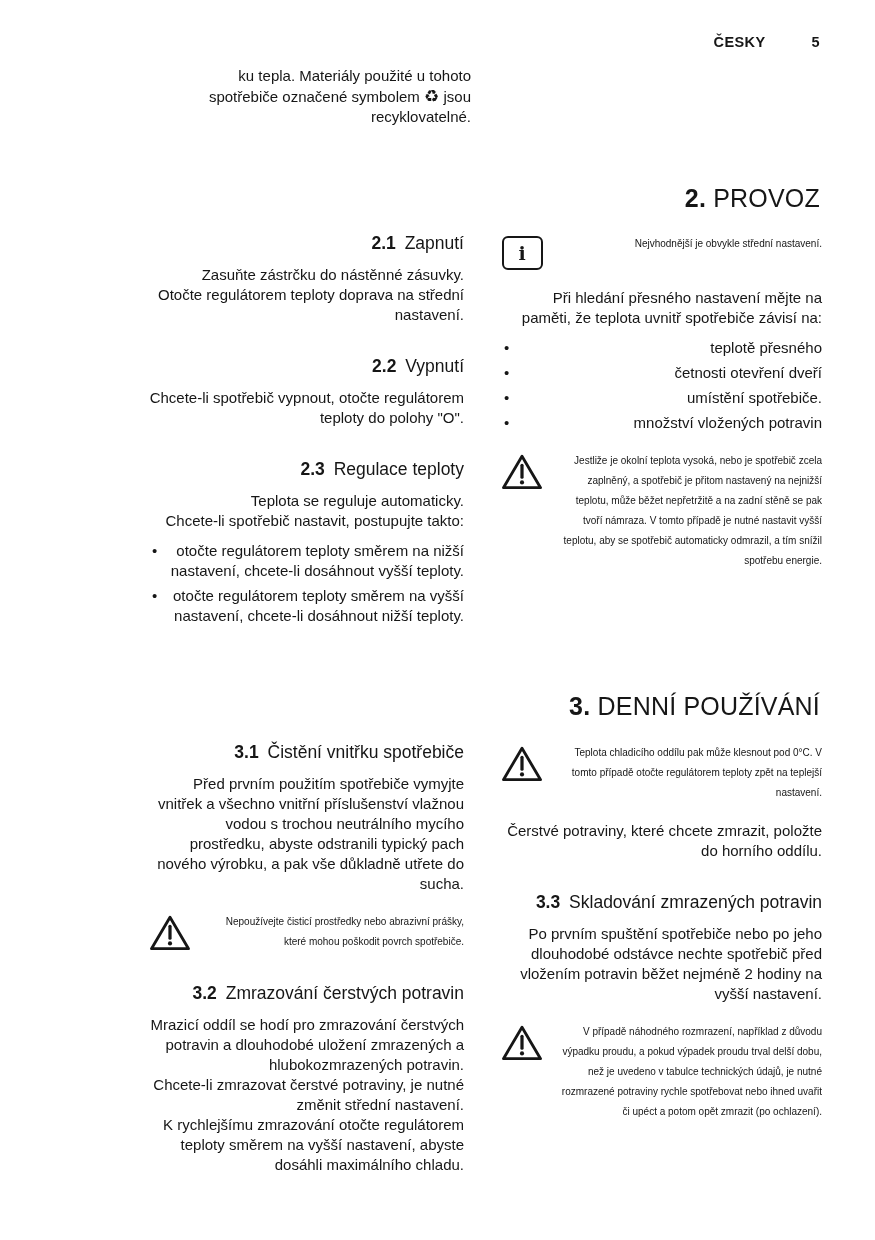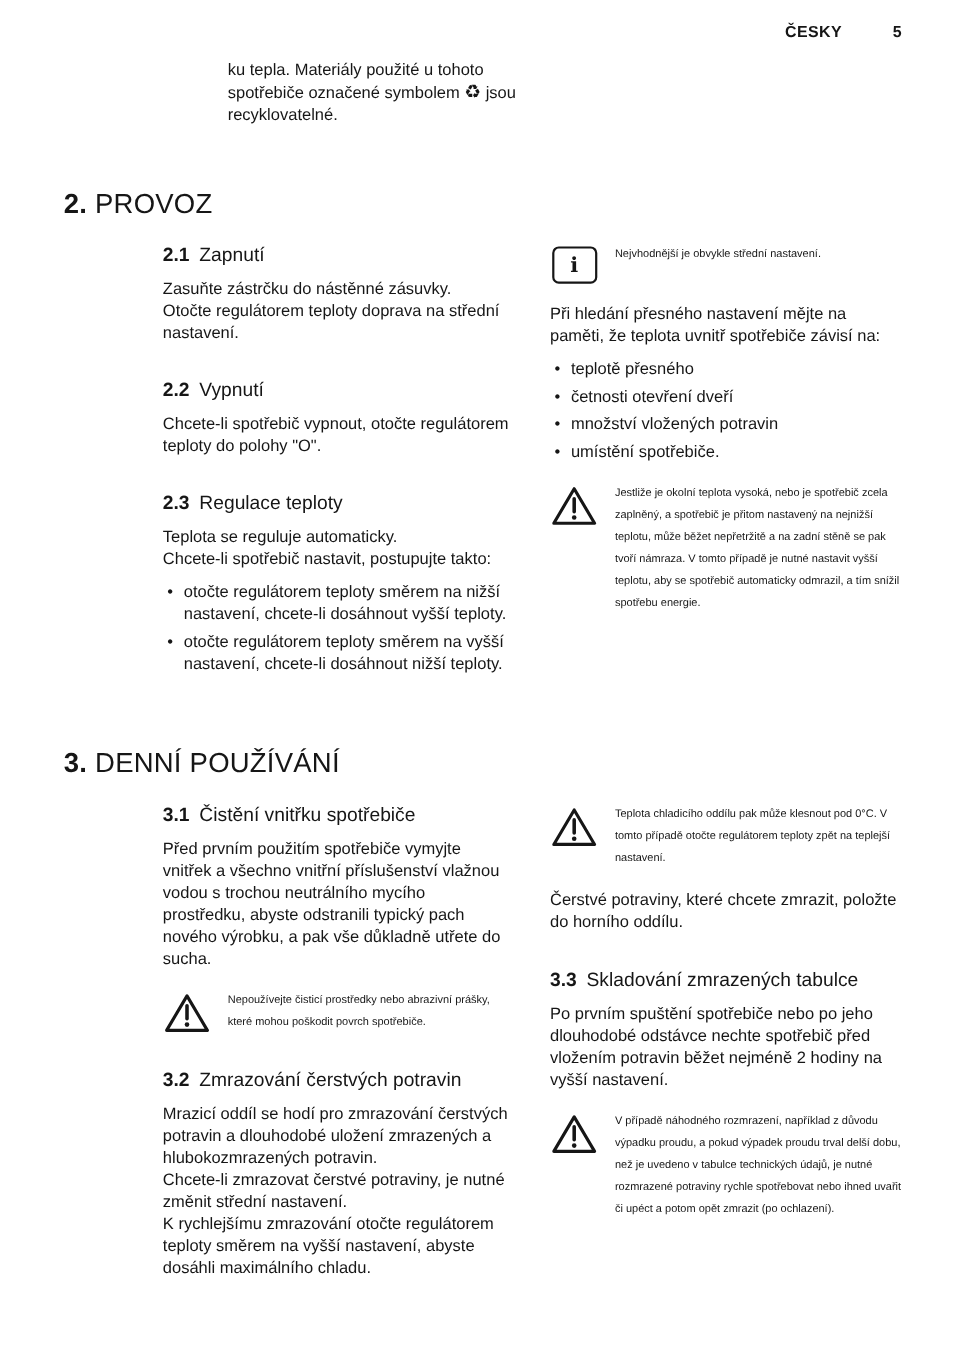--- a/index.html
+++ b/index.html
@@ -3,23 +3,24 @@
 <meta charset="utf-8">
 <style>
   html, body { margin: 0; padding: 0; background: #ffffff; }
   .page {
     width: 875px;
     height: 1240px;
     box-sizing: border-box;
     background: #ffffff;
     color: #161616;
     font-family: "Liberation Sans", sans-serif;
-    padding: 22px 55px 0 58px;
+    padding: 34px 55px 0 58px;
     overflow: hidden;
     position: relative;
+    text-align: right;
   }
   
   .page-header {
     display: flex;
     justify-content: flex-end;
     align-items: baseline;
     gap: 46px;
     font-size: 14.5px;
     font-weight: bold;
     letter-spacing: 0.4px;
@@ -153,22 +154,22 @@
             <span>i</span>
           </div>
         </div>
         <div class="text">Nejvhodnější je obvykle střední nastavení.</div>
       </div>
 
       <p class="body">Při hledání přesného nastavení mějte na paměti, že teplota uvnitř spotřebiče závisí na:</p>
       <ul class="bullets">
         <li>teplotě přesného</li>
         <li>četnosti otevření dveří</li>
+        <li>umístění spotřebiče.</li>
         <li>množství vložených potravin</li>
-        <li>umístění spotřebiče.</li>
       </ul>
 
       <div class="callout">
         <div class="icon-slot">
           <svg class="warn-svg" width="42" height="38" viewBox="0 0 44 40">
             <path d="M22 3.5 L41.5 36.5 H2.5 Z" fill="none" stroke="#161616" stroke-width="3" stroke-linejoin="round"></path>
             <line x1="22" y1="13" x2="22" y2="25.5" stroke="#161616" stroke-width="3.4" stroke-linecap="round"></line>
             <circle cx="22" cy="31" r="2.2" fill="#161616"></circle>
           </svg>
         </div>
@@ -222,21 +223,21 @@
             <circle cx="22" cy="31" r="2.2" fill="#161616"></circle>
           </svg>
         </div>
         <div class="text">Teplota chladicího oddílu pak může klesnout pod 0°C. V tomto případě otočte regulátorem teploty zpět na teplejší nastavení.</div>
       </div>
 
       <p class="body">Čerstvé potraviny, které chcete zmrazit, položte do horního oddílu.</p>
 
       <h2 class="subhead">
         <span class="num">3.3</span>
-        <span class="name">Skladování zmrazených tabulce</span>
+        <span class="name">Skladování zmrazených potravin</span>
       </h2>
       <p class="body">Po prvním spuštění spotřebiče nebo po jeho dlouhodobé odstávce nechte spotřebič před vložením potravin běžet nejméně 2 hodiny na vyšší nastavení.</p>
 
       <div class="callout">
         <div class="icon-slot">
           <svg class="warn-svg" width="42" height="38" viewBox="0 0 44 40">
             <path d="M22 3.5 L41.5 36.5 H2.5 Z" fill="none" stroke="#161616" stroke-width="3" stroke-linejoin="round"></path>
             <line x1="22" y1="13" x2="22" y2="25.5" stroke="#161616" stroke-width="3.4" stroke-linecap="round"></line>
             <circle cx="22" cy="31" r="2.2" fill="#161616"></circle>
           </svg>

